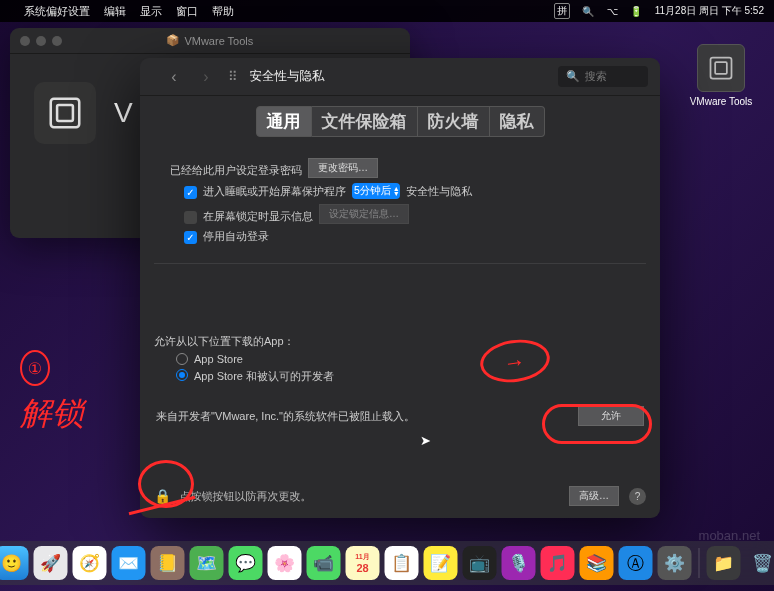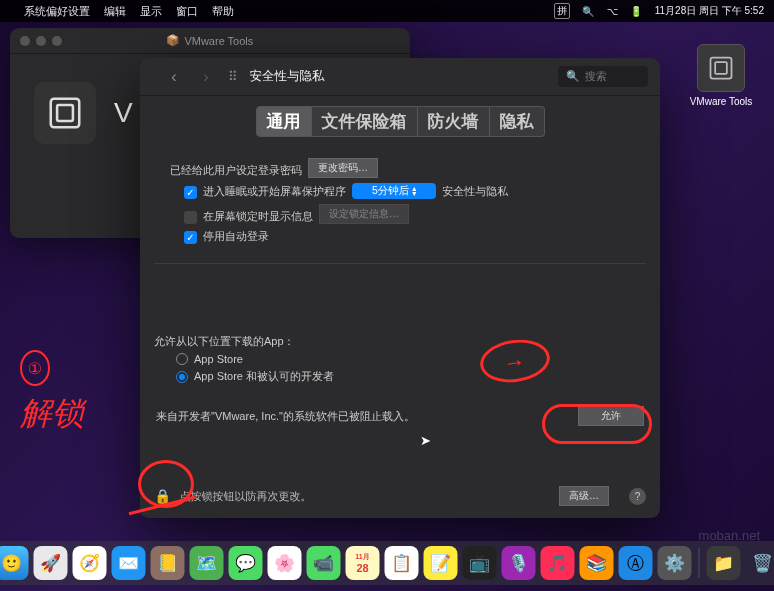--- a/index.html
+++ b/index.html
@@ -38,26 +38,26 @@
   .tabbar .tab:first-child { border-radius: 4px 0 0 4px; }
   .tabbar .tab:last-child { border-radius: 0 4px 4px 0; border-left: none; }
   .tabbar .tab.active { background: #5a5a5c; color: #fff; }
   .tabbar .tab + .tab { border-left: none; }
 
   .section { padding: 10px 30px 14px; color: #ccc; font-size: 11px; }
   .section .row { display: flex; align-items: flex-end; gap: 6px; margin: 5px 0; }
   .check { width: 13px; height: 13px; border-radius: 3px; background: #444; display: inline-flex; align-items: center; justify-content: center; font-size: 10px; }
   .check.on { background: #0a84ff; color: #fff; }
   .btn { background: #565658; color: #ddd; padding: 2px 9px; border-radius: 0; font-size: 10px; border: 1px solid #666; }
-  .select { background: #0a84ff; color: #fff; padding: 1px 20px; border-radius: 4px; font-size: 10.5px; display: inline-flex; align-items: center; gap: 3px; }
+  .select { background: #0a84ff; color: #fff; padding: 1px 2px; border-radius: 4px; font-size: 10.5px; display: inline-flex; align-items: center; gap: 3px; }
   .select .arrows { font-size: 8px; display: flex; flex-direction: column; line-height: 5px; }
   .divider { height: 1px; background: #3d3d3f; margin: 0 14px; }
 
   .section2 { padding: 70px 14px 12px; color: #ccc; font-size: 11px; }
-  .radio-row { display: flex; align-items: center; gap: 6px; margin: 4px 0 4px 22px; }
+  .radio-row { display: flex; gap: 6px; margin: 4px 0 4px 22px; }
   .radio { width: 12px; height: 12px; border-radius: 50%; border: 1px solid #888; display: inline-flex; align-items: center; justify-content: center; }
   .radio.on { border-color: #0a84ff; }
   .radio.on::after { content: ""; width: 6px; height: 6px; background: #0a84ff; border-radius: 50%; }
 
   .blocked-row { display: flex; align-items: center; justify-content: space-between; margin-top: 22px; padding: 0 2px; }
 
   .footer { margin-top: auto; padding: 10px 14px 12px; display: flex; align-items: center; justify-content: space-between; color: #bbb; font-size: 11px; }
   .footer .left { display: flex; align-items: center; gap: 8px; }
   .lock-icon { color: #d4a94f; font-size: 14px; }
   .help { width: 17px; height: 17px; border-radius: 50%; background: #555; color: #ccc; display: flex; align-items: center; justify-content: center; font-size: 10px; }
@@ -196,21 +196,21 @@
       <span>来自开发者"VMware, Inc."的系统软件已被阻止载入。</span>
       <span class="btn" style="padding:2px 22px">允许</span>
     </div>
   </div>
 
   <div class="footer">
     <div class="left">
       <span class="lock-icon">🔒</span>
       <span>点按锁按钮以防再次更改。</span>
     </div>
-    <div style="display:flex;gap:20px;align-items:center">
+    <div style="display:flex;gap:10px;align-items:center">
       <span class="btn">高级…</span>
       <span class="help">?</span>
     </div>
   </div>
 </div>
 
 <div class="anno a1">
   <div class="circle1">①</div>
   <div style="font-style:italic">解锁</div>
 </div>

